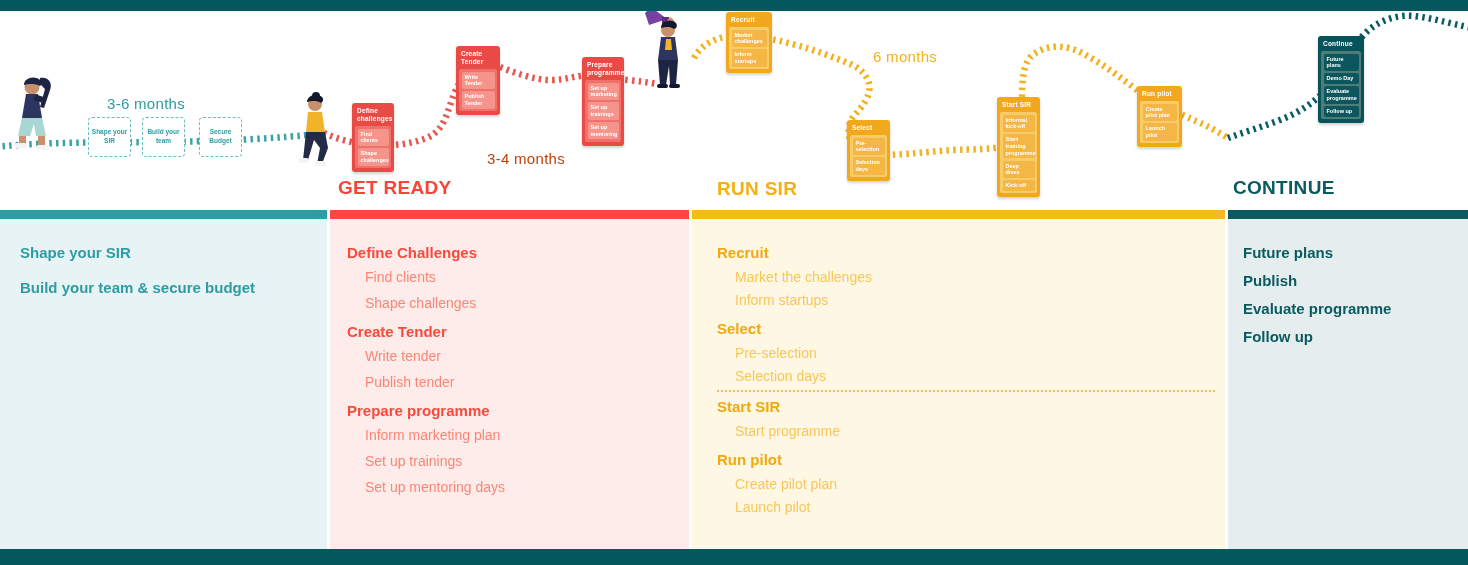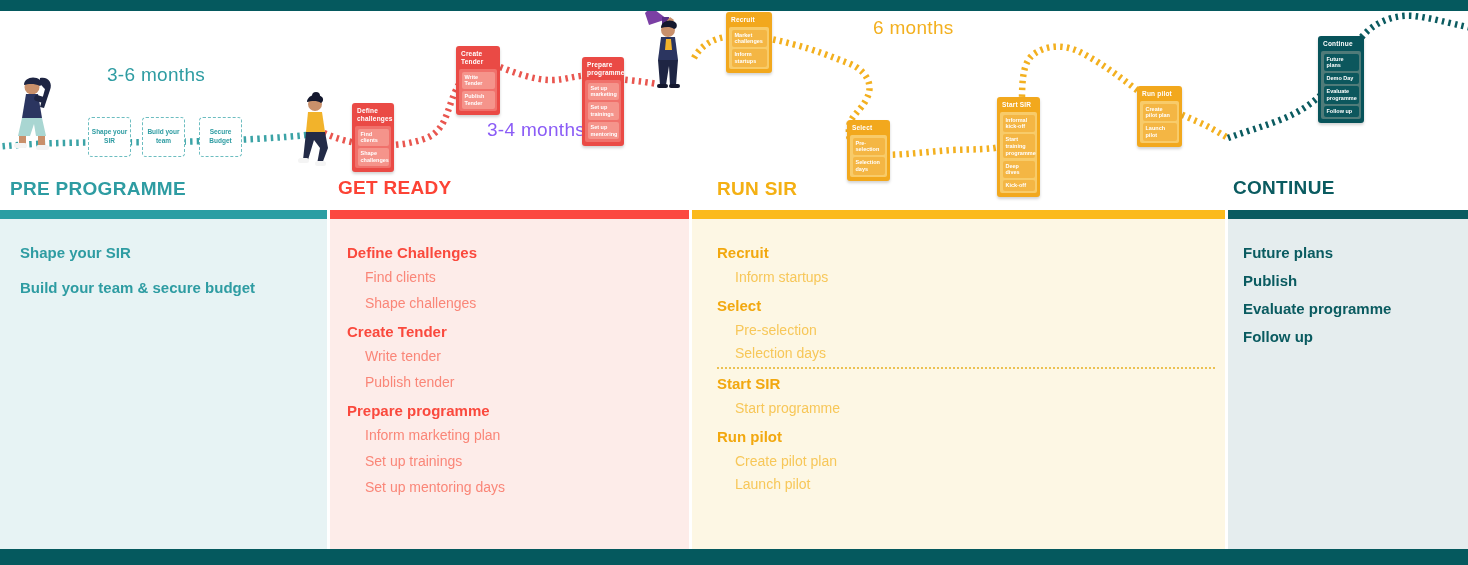--- a/index.html
+++ b/index.html
@@ -5,23 +5,23 @@
   * { margin:0; padding:0; box-sizing:border-box; }
   html,body { background:#fff; }
   body { font-family:"Liberation Sans", sans-serif; }
   .canvas { position:relative; width:1468px; height:565px; background:#fff; overflow:hidden; }
 
   .topbar { position:absolute; left:0; top:0; width:100%; height:11px; background:#05595E; z-index:4; }
   .bottombar { position:absolute; left:0; top:549px; width:100%; height:16px; background:#05595E; z-index:4; }
 
   .journey-svg { position:absolute; left:0; top:0; width:1468px; height:180px; z-index:1; }
 
-  .duration { position:absolute; font-size:19px; letter-spacing:.3px; z-index:2; }
+  .duration { position:absolute; font-size:15px; letter-spacing:.3px; z-index:2;margin-top:31px; }
   .duration.teal { color:#2E9CA2; }
-  .duration.red { color:#8b5cf6; }
+  .duration.red { color:#c2410c; }
   .duration.yellow { color:#F3B01F; }
 
   .dashed-note { position:absolute; width:43px; height:40px; border:1px dashed #6CBDC0; border-radius:4px;
     background:#fff; color:#2E9CA2; font-size:6.5px; font-weight:bold; display:flex; align-items:center;
     justify-content:center; text-align:center; line-height:1.35; padding:2px; z-index:3; }
 
   .note { position:absolute; border-radius:3px; padding:3px 3px 4px; box-shadow:0 2px 3px rgba(0,0,0,.18); z-index:3; }
   .note-title { font-size:6.5px; font-weight:bold; color:#fff; line-height:1.25; padding:1px 2px 3px; letter-spacing:.2px; }
   .note-body { border-radius:2px; padding:2.5px; }
   .note-chip { font-size:5.5px; font-weight:bold; color:#fff; line-height:1.2; border-radius:2px; padding:2px 3px; }
@@ -192,21 +192,20 @@
       <circle cx="31" cy="25" r="7" fill="#C9906B"></circle>
       <path d="M24 23 C 24 16 34 13 39 18 C 41 21 39 24 37 24 C 33 21 28 22 24 23 Z" fill="#14182E"></path>
       <path d="M24 32 L38 32 L41 55 L21 55 Z" fill="#2B3560"></path>
       <path d="M29 34 L34 34 L35 45 L28 45 Z" fill="#F2B32B"></path>
       <path d="M21 55 L41 55 L39 80 L33 80 L32 61 L29 80 L23 80 Z" fill="#1E2543"></path>
       <rect x="20" y="79" width="11" height="4" rx="2" fill="#14182E"></rect>
       <rect x="32" y="79" width="11" height="4" rx="2" fill="#14182E"></rect>
     </svg>
   </div>
 
-  <div class="section-title" style="left:10px; top:178px; color:#2E9CA2;">PRE PROGRAMME</div>
   <div class="section-title" style="left:338px; top:177px; color:#FC4335;">GET READY</div>
   <div class="section-title" style="left:717px; top:178px; color:#F4B013;">RUN SIR</div>
   <div class="section-title" style="left:1233px; top:177px; color:#0A5B60;">CONTINUE</div>
 
   <div class="bar" style="left:0; width:327px; background:#2B9EA3;"></div>
   <div class="bar" style="left:330px; width:359px; background:#FC4840;"></div>
   <div class="bar" style="left:692px; width:533px; background:#FBBA1C;"></div>
   <div class="bar" style="left:1228px; width:240px; background:#0A5B60;"></div>
 
   <div class="panel pre" style="left:0; width:327px; padding-left:20px;">
@@ -222,20 +221,21 @@
     <div class="g-item">Write tender</div>
     <div class="g-item">Publish tender</div>
     <div class="g-head later">Prepare programme</div>
     <div class="g-item">Inform marketing plan</div>
     <div class="g-item">Set up trainings</div>
     <div class="g-item">Set up mentoring days</div>
   </div>
 
   <div class="panel run" style="left:692px; width:533px; padding-left:25px;">
     <div class="g-head">Recruit</div>
+    <div class="g-item">Market the challenges</div>
     <div class="g-item">Inform startups</div>
     <div class="g-head later">Select</div>
     <div class="g-item">Pre-selection</div>
     <div class="g-item">Selection days</div>
     <div class="dotted-divider"></div>
     <div class="g-head">Start SIR</div>
     <div class="g-item">Start programme</div>
     <div class="g-head later">Run pilot</div>
     <div class="g-item">Create pilot plan</div>
     <div class="g-item">Launch pilot</div>

